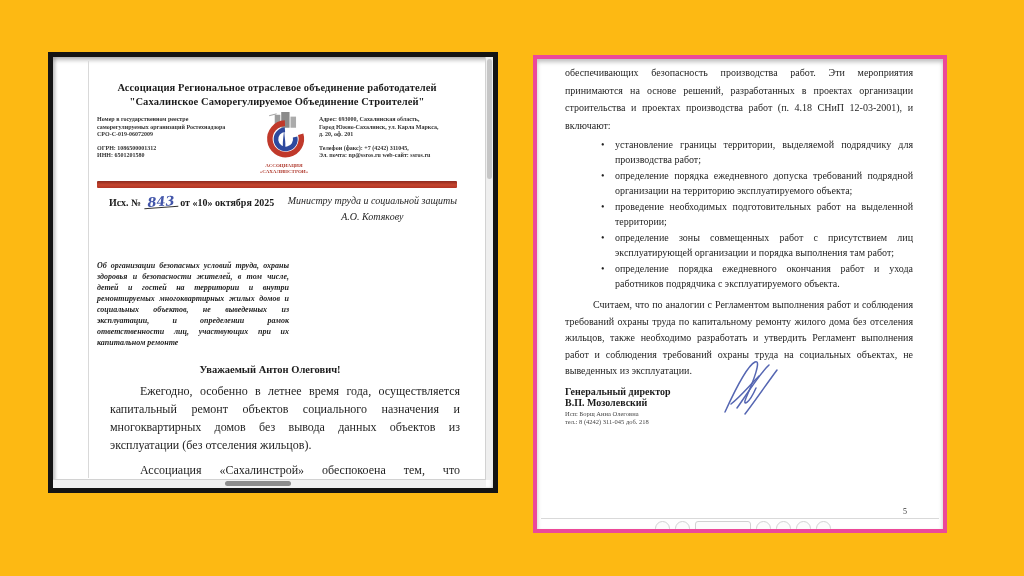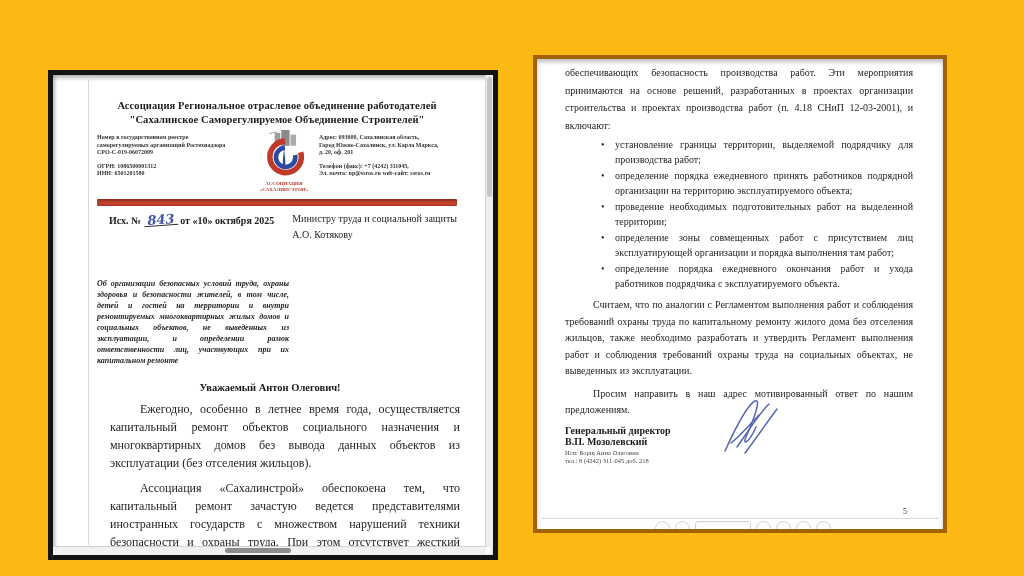--- a/index.html
+++ b/index.html
@@ -3,43 +3,43 @@
 <meta charset="utf-8">
 <style>
   html,body{margin:0;padding:0;}
   body{
     width:1024px;height:576px;position:relative;overflow:hidden;
     background:#FDB913;
     font-family:"Liberation Serif", serif;
     color:#222;
   }
   .window{position:absolute;background:#ffffff;box-sizing:border-box;}
-  #win1{left:48px;top:70px;width:450px;height:490px;border:5px solid #141414;
+  #win1{left:48px;top:52px;width:450px;height:441px;border:5px solid #141414;
         box-shadow:inset 0 3px 4px rgba(0,0,0,.28), inset 3px 0 3px rgba(0,0,0,.12);overflow:hidden;}
-  #win2{left:533px;top:55px;width:414px;height:478px;border:4px solid #a16207;
+  #win2{left:533px;top:55px;width:414px;height:478px;border:4px solid #ec4899;
         box-shadow:inset 0 3px 4px rgba(0,0,0,.25);overflow:hidden;}
 
   
   .p1-content{position:absolute;inset:0;padding:24px 36px 0 44px;box-sizing:border-box;}
   .scan-edge{position:absolute;left:35px;top:4px;bottom:10px;width:1px;background:#d9d9d9;}
   .org-title{text-align:center;font-weight:bold;font-size:10.5px;line-height:14px;color:#1b1b1b;letter-spacing:.1px;}
   .info-row{display:flex;margin-top:7px;align-items:flex-start;}
   .tinyblock{font-size:6px;line-height:7.6px;font-weight:bold;color:#333;}
   .tinyblock .gap{height:6px;}
   .reg-block{width:152px;}
   .addr-block{width:138px;}
   .logo-wrap{flex:1;display:flex;flex-direction:column;align-items:center;margin-top:-4px;}
   .logo-caption{font-size:5px;line-height:5.5px;font-weight:bold;color:#b03a2e;text-align:center;margin-top:1px;}
   .red-bar{margin-top:7px;height:7px;background:linear-gradient(#8e2a1f,#c4442e 55%,#b23425);border-radius:1px;}
   .ref-row{position:relative;margin-top:9px;height:50px;}
   .ref-line{font-size:10px;font-weight:bold;color:#1b1b1b;padding-left:12px;}
   .ref-number{display:inline-block;min-width:34px;text-align:center;border-bottom:1px solid #333;
               font-size:13px;line-height:10px;color:#4356aa;font-style:italic;transform:rotate(-4deg);
               font-family:"DejaVu Serif", serif;}
-  .recipient{position:absolute;right:0;top:-4px;text-align:left;font-size:10px;line-height:15.5px;color:#1f1f1f;}
+  .recipient{position:absolute;right:0;top:-4px;text-align:center;font-size:10px;line-height:15.5px;color:#1f1f1f;font-style:italic;}
   .subject{margin-top:13px;width:192px;font-size:8px;line-height:11px;font-weight:bold;font-style:italic;
            text-align:justify;color:#1f1f1f;}
   .salutation{margin-top:16px;text-align:center;font-weight:bold;font-size:10.5px;color:#1b1b1b;margin-right:14px;}
   .para{margin:7px 0 0 13px;width:350px;font-size:12px;line-height:18px;text-align:justify;text-indent:30px;color:#1e1e1e;}
   .vscroll{position:absolute;right:0;top:0;bottom:8px;width:7px;background:#efefef;border-left:1px solid #d2d2d2;}
   .vscroll-thumb{position:absolute;left:1px;right:1px;top:2px;height:120px;background:#c6c6c6;border-radius:3px;}
   .hscroll{position:absolute;left:0;right:7px;bottom:0;height:8px;background:#f1f1f1;border-top:1px solid #d2d2d2;}
   .hscroll-thumb{position:absolute;top:1px;left:172px;width:66px;height:5px;background:#8d8d8d;border-radius:3px;}
 
   
@@ -143,38 +143,37 @@
 
     <div class="p2-intro">обеспечивающих безопасность производства работ. Эти мероприятия принимаются на основе решений, разработанных в проектах организации строительства и проектах производства работ (п. 4.18 СНиП 12-03-2001), и включают:</div>
 
     <ul class="p2-list">
       <li>
         <span class="bdot">•</span>
         <span class="btext">установление границы территории, выделяемой подрядчику для производства работ;</span>
       </li>
       <li>
         <span class="bdot">•</span>
-        <span class="btext">определение порядка ежедневного принять работников подрядной организации на территорию эксплуатируемого объекта;</span>
+        <span class="btext">определение порядка ежедневного допуска требований подрядной организации на территорию эксплуатируемого объекта;</span>
       </li>
       <li>
         <span class="bdot">•</span>
         <span class="btext">проведение необходимых подготовительных работ на выделенной территории;</span>
       </li>
       <li>
         <span class="bdot">•</span>
         <span class="btext">определение зоны совмещенных работ с присутствием лиц эксплуатирующей организации и порядка выполнения там работ;</span>
       </li>
       <li>
         <span class="bdot">•</span>
         <span class="btext">определение порядка ежедневного окончания работ и ухода работников подрядчика с эксплуатируемого объекта.</span>
       </li>
     </ul>
 
     <div class="p2-para">Считаем, что по аналогии с Регламентом выполнения работ и соблюдения требований охраны труда по капитальному ремонту жилого дома без отселения жильцов, также необходимо разработать и утвердить Регламент выполнения работ и соблюдения требований охраны труда на социальных объектах, не выведенных из эксплуатации.</div>
-    <div class="p2-para">Просим направить в наш адрес мотивированный ответ по нашим предложениям.</div>
 
     <div class="sig-row">
       <span>Генеральный директор</span>
       <span class="sig-mark">
         <svg width="72" height="62" viewBox="0 0 72 62">
           <g stroke="#4356aa" stroke-width="1.5" fill="none" stroke-linecap="round" opacity="0.9">
             <path d="M10 56 C 20 34, 32 10, 40 6 C 47 3, 38 26, 31 42 C 27 51, 34 48, 41 32"></path>
             <path d="M22 52 C 32 38, 46 16, 54 9"></path>
             <path d="M30 58 C 40 45, 53 26, 62 14"></path>
             <path d="M16 48 C 26 40, 34 30, 44 20"></path>

